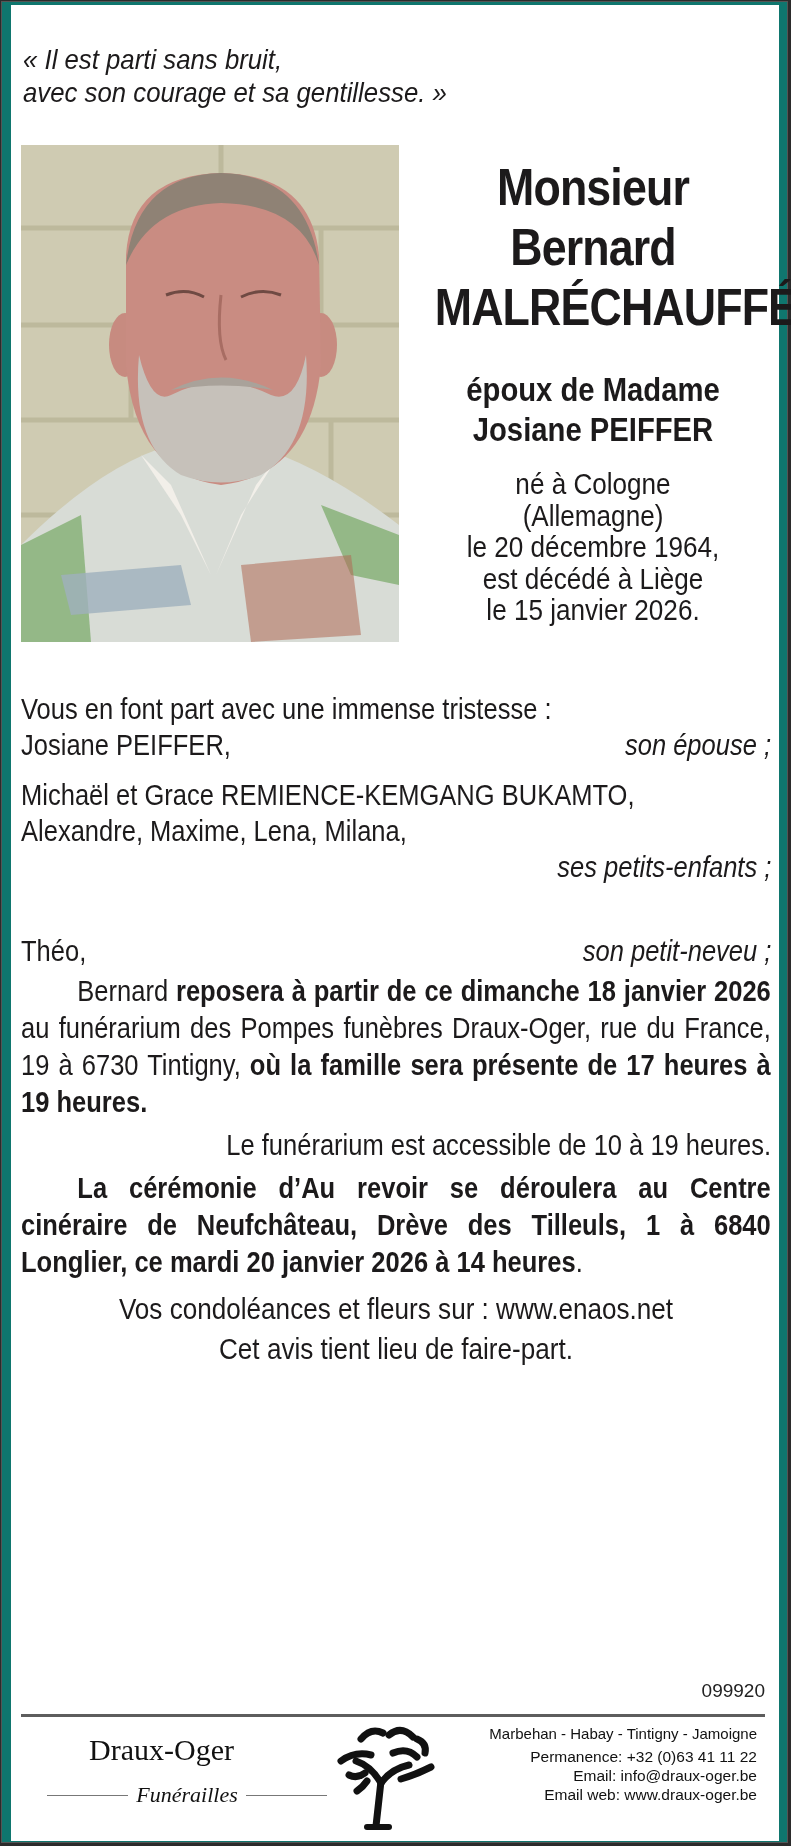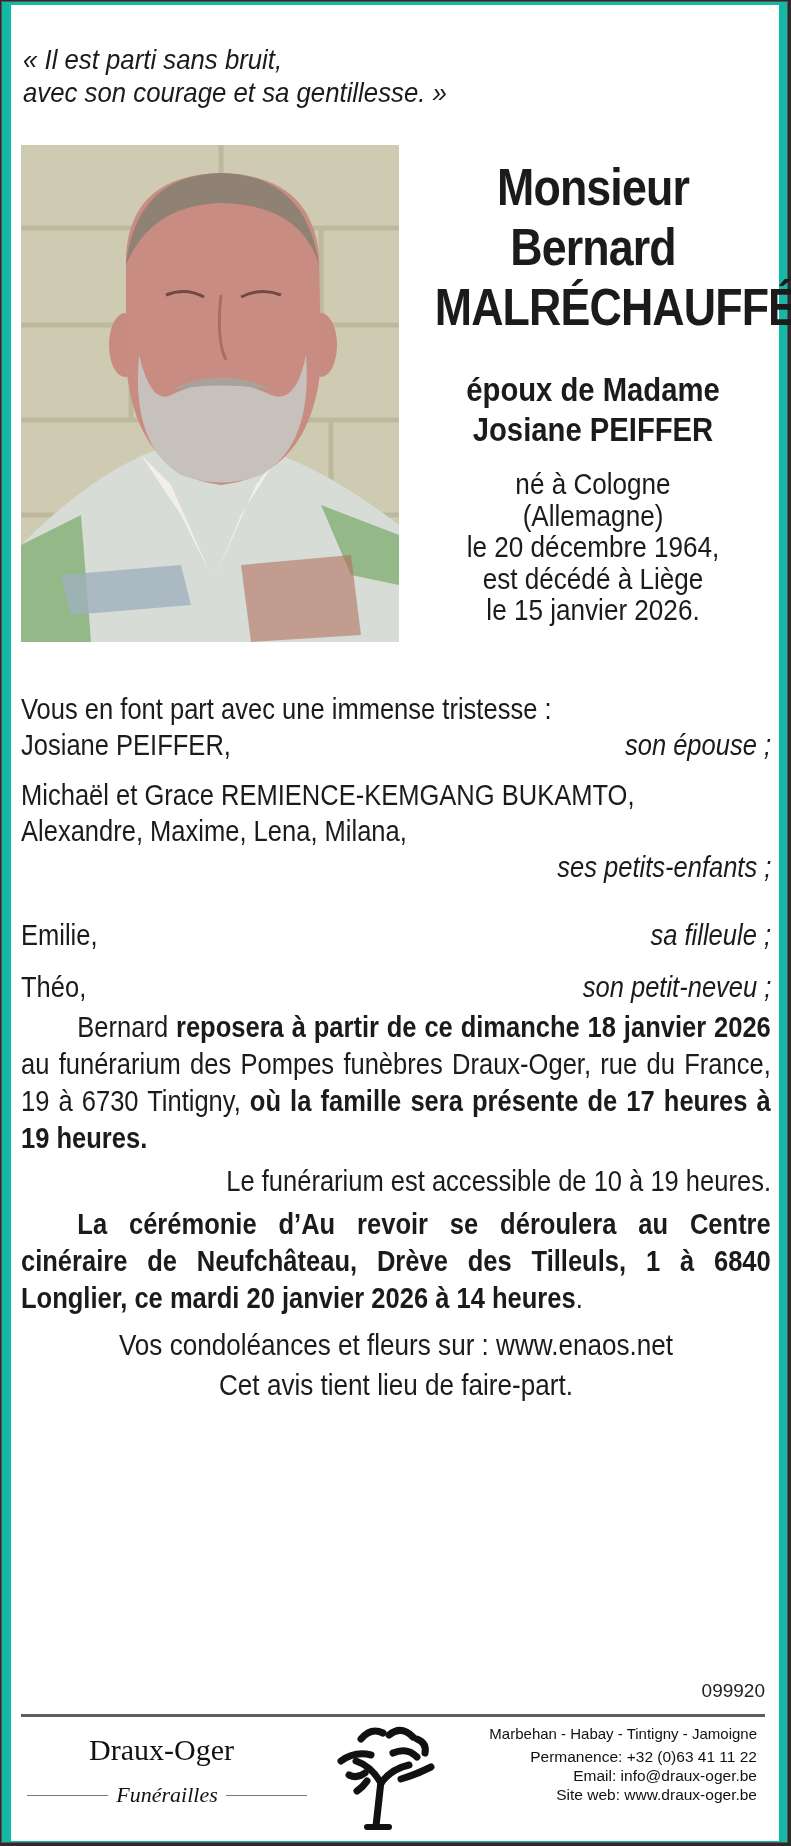--- a/index.html
+++ b/index.html
@@ -6,21 +6,21 @@
   body {
     width: 791px; height: 1846px;
     background: #2b2b2b;
     font-family: "Liberation Sans", "DejaVu Sans", sans-serif;
     color: #1c1a1b;
     overflow: hidden;
   }
   .frame {
     position: absolute; left: 1px; top: 1px;
     width: 787px; height: 1842px;
-    background: #14b8a6;
+    background: #0f766e;
     box-sizing: border-box;
     border: 1px solid #555;
   }
   .page {
     position: absolute; left: 9px; top: 3px;
     width: 768px; height: 1836px;
     background: #ffffff;
   }
   .quote {
     position: absolute; left: 12px; top: 38px;
@@ -86,21 +86,21 @@
     position: absolute; left: 10px; top: 1709px; width: 744px;
     height: 3px; background: #5d5d5d;
   }
   .logo-name {
     position: absolute; left: 78px; top: 1728px;
     font-family: "Liberation Serif", "DejaVu Serif", serif;
     font-size: 30px; color: #111;
     white-space: nowrap;
   }
   .logo-sub {
-    position: absolute; left: 16px; top: 1777px; width: 280px;
+    position: absolute; left: 36px; top: 1777px; width: 280px;
     display: flex; align-items: center; gap: 8px;
     font-family: "Liberation Serif", "DejaVu Serif", serif;
     font-style: italic; font-size: 22px; color: #111;
   }
   .logo-sub .dash { flex: 1; height: 1px; background: #777; }
   .tree { position: absolute; left: 320px; top: 1716px; }
   .contact {
     position: absolute; right: 22px; top: 1719px; text-align: right;
     font-size: 15.5px; line-height: 19px; color: #111; white-space: nowrap;
   }
@@ -180,24 +180,20 @@
         <span class="lt">Michaël et Grace REMIENCE-KEMGANG BUKAMTO,</span>
       </div>
       <div class="line">
         <span class="lt">Alexandre, Maxime, Lena, Milana,</span>
       </div>
       <div class="line">
         <span class="rt">ses petits-enfants ;</span>
       </div>
       <div style="height:16px"></div>
       <div style="height:16px"></div>
-      <div class="line">
-        <span class="lt">Emilie,</span>
-        <span class="rt">sa filleule ;</span>
-      </div>
       <div style="height:16px"></div>
       <div class="line">
         <span class="lt">Théo,</span>
         <span class="rt">son petit-neveu ;</span>
       </div>
 
       <div class="para indent" style="margin-top:4px"><span>Bernard </span><b>reposera à partir de ce dimanche 18 janvier 2026</b><span> au funérarium des Pompes funèbres Draux-Oger, rue du France, 19 à 6730 Tintigny, </span><b>où la famille sera présente de 17 heures à 19 heures.</b></div>
 
       <div class="para indent" style="margin-top:6px; text-align:right; transform-origin:right top; margin-left:-102px;"><span>Le funérarium est accessible de 10 à 19 heures.</span></div>
 
@@ -231,17 +227,17 @@
         <path d="M70 58 Q84 54 100 46"></path>
         <path d="M26 70 Q32 66 36 60"></path>
       </g>
       <path d="M36 106 L58 106" stroke="#111" stroke-width="6" stroke-linecap="round"></path>
     </svg>
 
     <div class="contact">
       <div class="towns">Marbehan - Habay - Tintigny - Jamoigne</div>
       <div>Permanence: +32 (0)63 41 11 22</div>
       <div>Email: info@draux-oger.be</div>
-      <div>Site web: www.draux-oger.be</div>
+      <div>Email web: www.draux-oger.be</div>
     </div>
 
   </div>
 </div>
 
 </body></html>

